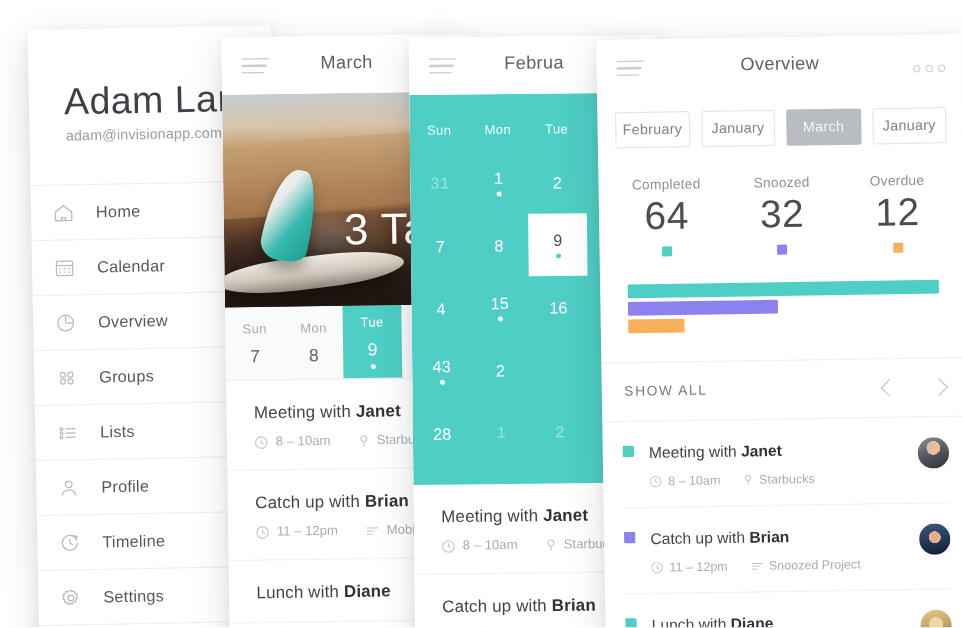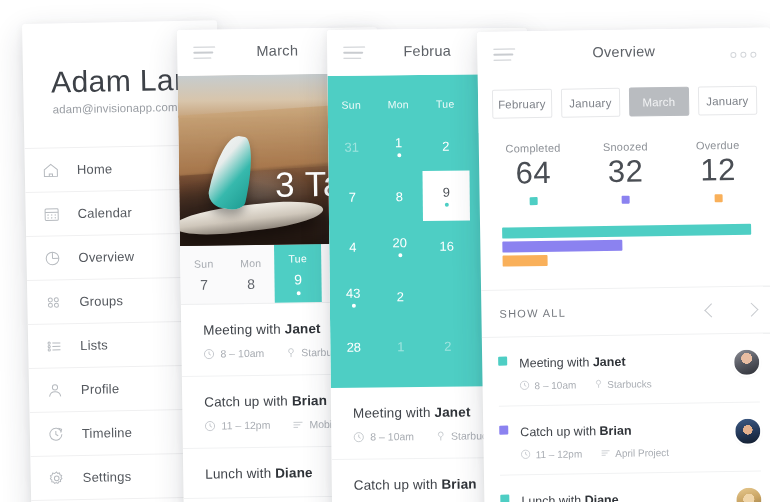--- a/index.html
+++ b/index.html
@@ -84,21 +84,21 @@
   .ev-meta .gap{width:10px;}
   .ev-meta svg{display:block;flex:none;}
 
   
   #panel3{left:327px;top:30px;width:200px;height:492px;transform:rotate(-0.6deg);border-radius:3px;}
   .cal{background:#4ecec4;padding:12px 0 16px;}
   .cal-row{display:flex;}
   .cal-cell{flex:0 0 47px;height:50px;display:flex;flex-direction:column;align-items:center;
             justify-content:center;gap:5px;font-size:13px;color:#ffffff;font-weight:300;}
   .cal-cell.hdr{height:34px;font-size:10.5px;color:rgba(255,255,255,.9);letter-spacing:.3px;}
-  .cal-cell.mute{color:rgba(255,255,255,.45);}
+  .cal-cell.mute{color:rgba(255,255,255,.45);font-family:Liberation Mono, monospace;}
   .cal-cell .cdot{width:4px;height:4px;border-radius:50%;background:#fff;margin-top:-2px;}
   .cal-cell.today{background:#ffffff;color:#4c5056;}
   .cal-cell.today .cdot{background:#4ecec4;}
 
   
   #panel4{left:477px;top:32px;width:293px;height:490px;transform:rotate(-0.9deg);border-radius:3px;}
   .months{display:flex;gap:9px;padding:12px 14px 14px;background:#fff;}
   .mtab{flex:1;height:27px;border:1px solid #e6e7e9;border-radius:2px;display:flex;align-items:center;
         justify-content:center;font-size:11.5px;color:#7f838a;background:#fff;letter-spacing:.2px;}
   .mtab.active{background:#b9bcc0;border-color:#b9bcc0;color:#f2f3f4;}
@@ -383,21 +383,21 @@
         <div class="cal-cell">
             <span>1</span>
           </div>
       </div>
 
       <div class="cal-row">
         <div class="cal-cell">
             <span>4</span>
           </div>
         <div class="cal-cell">
-            <span>20</span>
+            <span>15</span>
             <span class="cdot"></span>
           </div>
         <div class="cal-cell">
             <span>16</span>
           </div>
         <div class="cal-cell">
             <span>1</span>
           </div>
       </div>
 
@@ -541,21 +541,21 @@
                 <circle cx="6" cy="6" r="5" fill="none" stroke="#c2c6cb" stroke-width="1"></circle>
                 <path d="M6 3.2V6l2 1.2" fill="none" stroke="#c2c6cb" stroke-width="1"></path>
               </svg>
             <span>11 – 12pm</span>
             <span class="gap"></span>
             <svg width="10" height="8" viewBox="0 0 12 10">
                 <g stroke="#c2c6cb" stroke-width="1">
                   <path d="M1 2.2h10M1 5h7.5M1 7.8h5"></path>
                 </g>
               </svg>
-            <span>April Project</span>
+            <span>Snoozed Project</span>
           </span>
         </span>
         <span class="avatar av2"></span>
       </div>
 
       <div class="task">
         <span class="tsq" style="background:#4ecec4"></span>
         <span class="tbody">
           <span class="tt"><span>Lunch with </span><b>Diane</b></span>
         </span>

